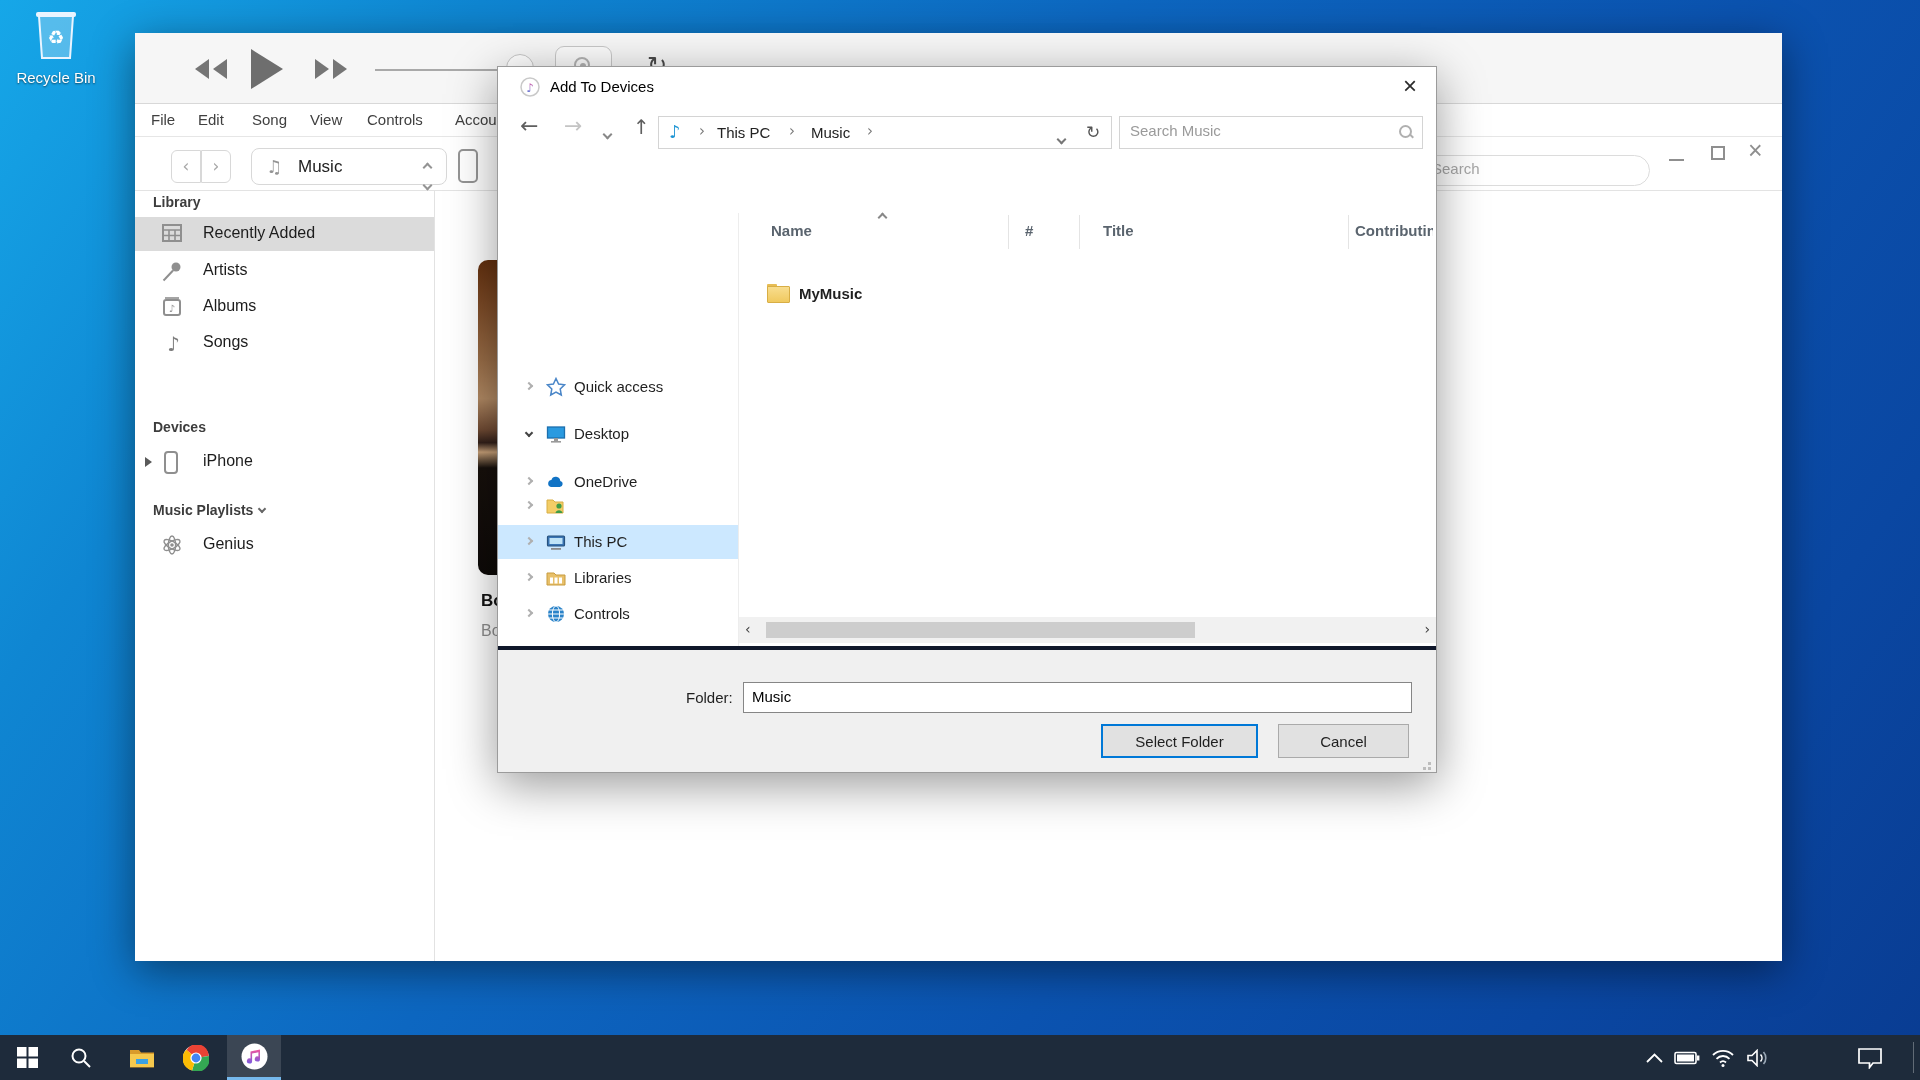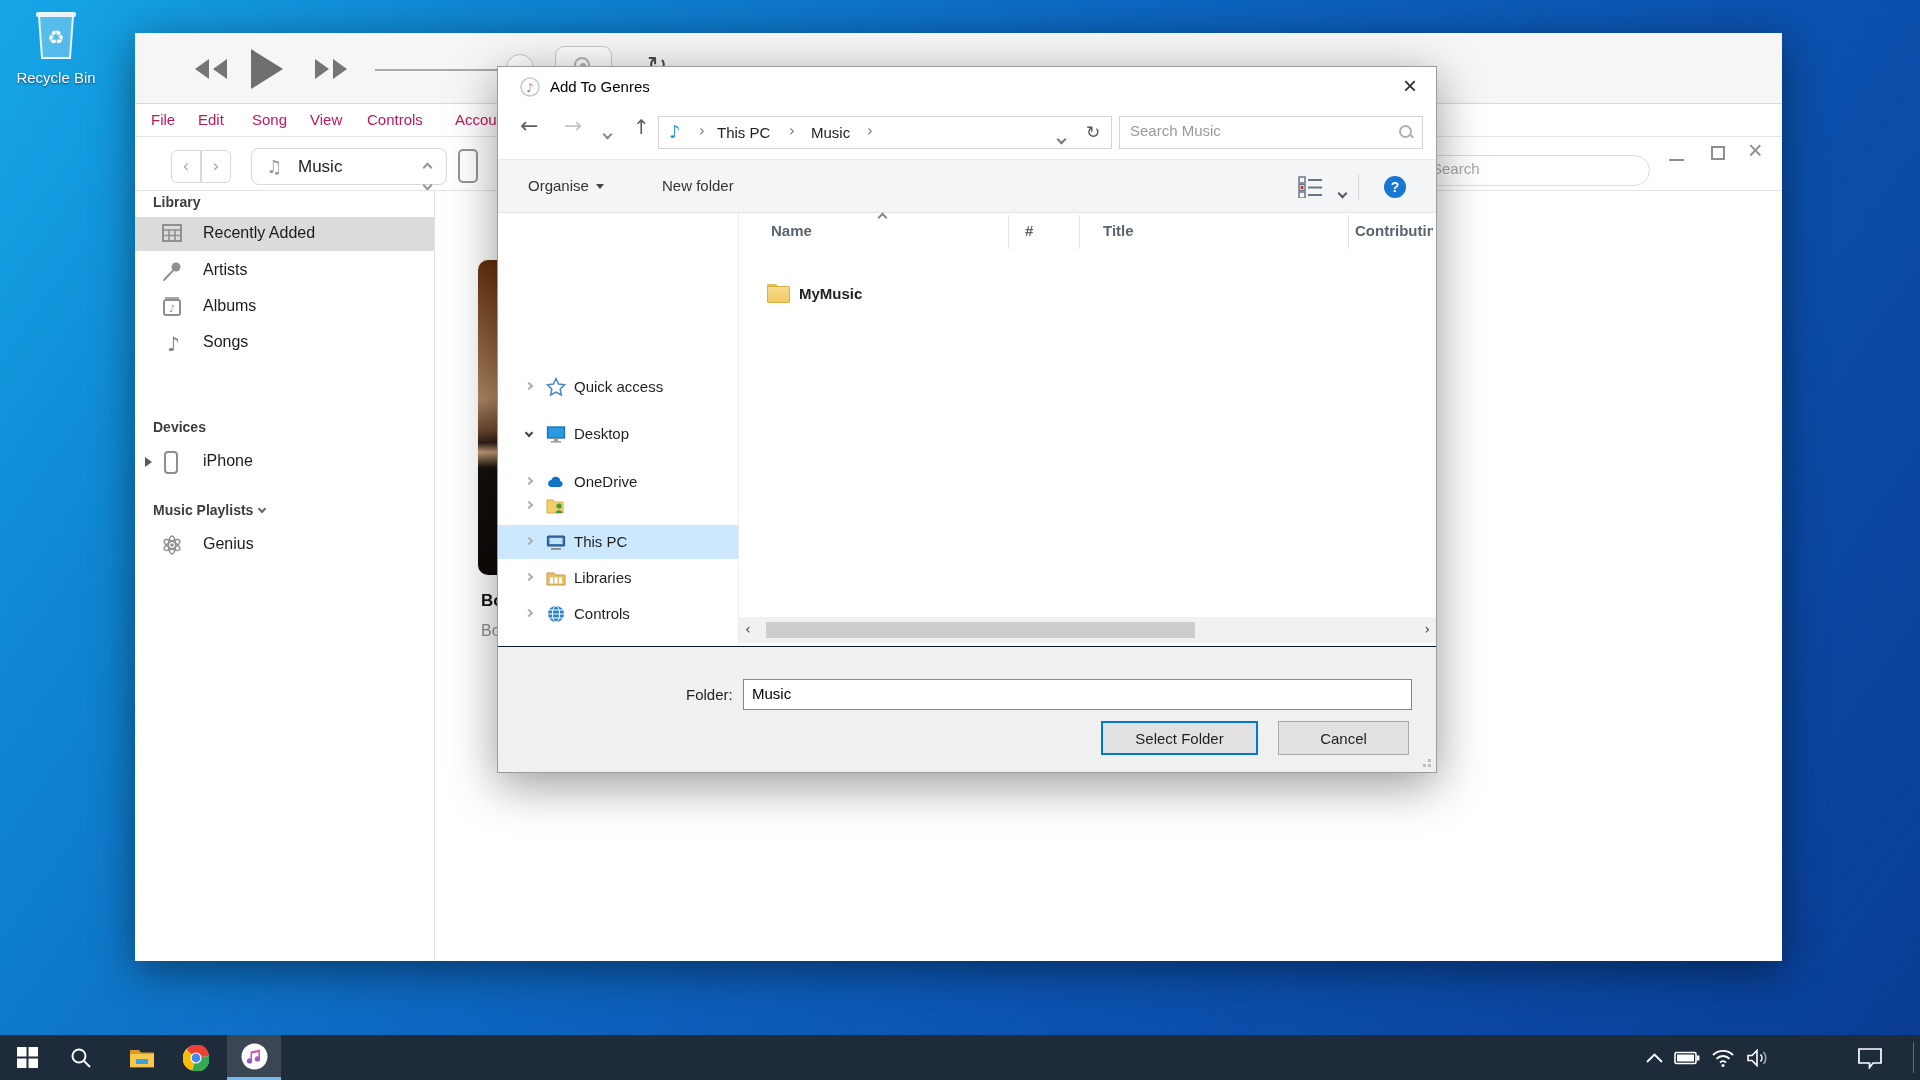--- a/index.html
+++ b/index.html
@@ -22,21 +22,21 @@
   #transport { left:0; top:0; width:100%; height:71px; background:#f6f6f6; border-bottom:1px solid #d8d8d8; }
   .tbtn svg { display:block; }
   #prog-line { left:240px; top:36px; width:300px; height:2px; background:#a9a9a9; }
   #prog-knob { left:371px; top:21px; width:28px; height:28px; border-radius:50%; background:#fff; border:1px solid #c6c6c6; }
   #lcd { left:420px; top:13px; width:57px; height:41px; border:1px solid #c8c8c8; border-radius:9px; background:#fbfbfb; }
   #lcd .ring { position:absolute; left:18px; top:10px; width:16px; height:16px; border:2px solid #b3b3b3; border-radius:50%; }
   #lcd .dot  { position:absolute; left:24px; top:16px; width:6px; height:6px; background:#b3b3b3; border-radius:50%; }
   #curl { left:512px; top:18px; font-size:24px; color:#4a4a4a; }
 
   #menubar { left:0; top:71px; width:100%; height:33px; background:#fff; border-bottom:1px solid #e6e6e6; }
-  .mitem { position:absolute; top:7px; font-size:15px; color:#be185d; }
+  .mitem { position:absolute; top:7px; font-size:15px; color:#404040; }
 
   #navrow { left:0; top:104px; width:100%; height:54px; background:#fff; border-bottom:1px solid #e3e3e3; }
   .navb { position:absolute; top:13px; width:30px; height:33px; background:#fff; border:1px solid #d8d8d8;
     color:#a8a8a8; font-size:17px; text-align:center; line-height:31px; }
   #musicsel { left:116px; top:11px; width:196px; height:37px; border:1px solid #d8d8d8; border-radius:8px; background:#fff; }
   #musicsel .note { position:absolute; left:14px; top:7px; font-size:18px; color:#949494; }
   #musicsel .val { position:absolute; left:46px; top:8px; font-size:17px; color:#222; }
   .chev { display:inline-block; width:7px; height:7px; border-right:2px solid #949494; border-bottom:2px solid #949494; }
   .chev.up { transform:rotate(-135deg); } .chev.dn { transform:rotate(45deg); }
   #musicsel .step { position:absolute; right:12px; top:8px; width:10px; }
@@ -120,21 +120,21 @@
   #filerow { left:16px; top:66px; width:300px; height:32px; }
   #filerow .flb { position:absolute; left:44px; top:6px; font-size:15px; color:#1f1f1f; }
   .folder16 { position:absolute; left:12px; top:5px; width:22px; height:18px; }
   .folder16::before { content:""; position:absolute; left:0; top:0; width:10px; height:5px; background:#e7bd55; border-radius:1px; }
   .folder16::after { content:""; position:absolute; left:0; top:2px; width:21px; height:15px;
     background:linear-gradient(#f8dd8e,#f0c95f); border:1px solid #d8ae45; border-radius:1px; }
   #hscroll { left:241px; top:404px; width:697px; height:26px; background:#f1f1f1; }
   .sarr { position:absolute; top:4px; font-size:14px; color:#3f3f3f; }
   #hthumb { left:27px; top:5px; width:429px; height:16px; background:#cdcdcd; }
 
-  #dbottom { left:0; top:579px; width:938px; height:126px; background:#f0f0f0; border-top:1px solid #0f172a; }
+  #dbottom { left:0; top:579px; width:938px; height:126px; background:#f0f0f0; border-top:4px solid #0f172a; }
   #flabel { left:188px; top:39px; font-size:15px; color:#1f1f1f; }
   #finput { left:245px; top:32px; width:669px; height:31px; border:1px solid #868686; background:#fff; }
   #finput input { position:absolute; left:8px; top:5px; width:650px; border:0; outline:0; font-size:15px;
     font-family:inherit; color:#000; }
   .dbtn { position:absolute; top:74px; height:34px; background:#e1e1e1; font-size:15px; color:#1f1f1f;
     font-family:inherit; text-align:center; }
   #btn-select { left:603px; width:157px; border:2px solid #0078d7; }
   #btn-cancel { left:780px; width:131px; border:1px solid #aaa; }
   #grip { left:919px; top:106px; width:14px; height:14px; }
   #grip i { position:absolute; width:3px; height:3px; background:#bdbdbd; }
@@ -298,21 +298,21 @@
     <svg class="abs" style="left:22px;top:10px" width="20" height="20" viewBox="0 0 20 20">
       <defs>
           <linearGradient id="itg" x1="0" y1="0" x2="0" y2="1">
             <stop offset="0" stop-color="#f05fa0"></stop>
             <stop offset="1" stop-color="#4a7de0"></stop>
           </linearGradient>
         </defs>
       <circle cx="10" cy="10" r="9" fill="#fff" stroke="#c9c9c9" stroke-width="1.5"></circle>
       <text x="10" y="14.5" text-anchor="middle" font-size="12" fill="url(#itg)" font-family="DejaVu Sans">♪</text>
     </svg>
-    <div id="dlg-title" class="abs">Add To Genres</div>
+    <div id="dlg-title" class="abs">Add To Devices</div>
     <div id="dlg-close" class="abs">×</div>
 
     <div id="addr" class="abs">
       <span class="abtn glyph" style="left:22px;color:#5f5f5f">←</span>
       <span class="abtn glyph" style="left:66px;color:#c4c4c4">→</span>
       <span class="abs" style="left:106px;top:17px"><span class="chev dn" style="border-color:#888"></span></span>
       <span class="abtn glyph" style="left:135px;color:#5f5f5f;font-size:20px;top:8px">↑</span>
       <div id="crumbbox" class="abs">
         <span class="bnote glyph">♪</span>
         <span class="bsep glyph" style="left:40px">›</span>
@@ -322,40 +322,20 @@
         <span class="bsep glyph" style="left:208px">›</span>
         <span id="crumb-chev"><span class="chev dn" style="border-color:#777"></span></span>
       </div>
       <div id="refreshbox" class="abs glyph">↻</div>
       <div id="dsearch" class="abs">
         <input placeholder="Search Music" style="">
         <span class="mag"></span>
       </div>
     </div>
 
-    <div id="dtoolbar" class="abs">
-      <span class="tlink" style="left:30px">
-        <span>Organise</span><span class="dtri"></span>
-      </span>
-      <span class="tlink" style="left:164px">New folder</span>
-      <svg class="abs" style="left:800px;top:16px" width="26" height="22" viewBox="0 0 26 22">
-        <g stroke="#6a7686" stroke-width="1.5" fill="none">
-          <rect x="1" y="1" width="6" height="6"></rect>
-            <rect x="1" y="8.5" width="6" height="6"></rect>
-            <rect x="1" y="16" width="6" height="6"></rect>
-        </g>
-        <g stroke="#6a7686" stroke-width="2">
-            <path d="M10,4 h14 M10,11.5 h14 M10,19 h14"></path>
-          </g>
-        <rect x="2.5" y="10" width="3" height="3" fill="#b5432e"></rect>
-      </svg>
-      <span class="abs" style="left:841px;top:23px"><span class="chev dn" style="border-color:#556"></span></span>
-      <div id="viewsep" class="abs"></div>
-      <div id="helpbtn" class="abs">?</div>
-    </div>
 
     <div id="dmain" class="abs">
       <div id="treediv" class="abs"></div>
 
       <div class="trow" style="top:157px">
         <span class="tchev"></span>
         <span class="tic">
           <svg width="20" height="20" viewBox="0 0 20 20">
               <path d="M10,1.5 L12.6,7 L18.5,7.8 L14.2,12 L15.3,18 L10,15.2 L4.7,18 L5.8,12 L1.5,7.8 L7.4,7 Z" fill="#fff" stroke="#4a86c8" stroke-width="1.5"></path>
             </svg>

